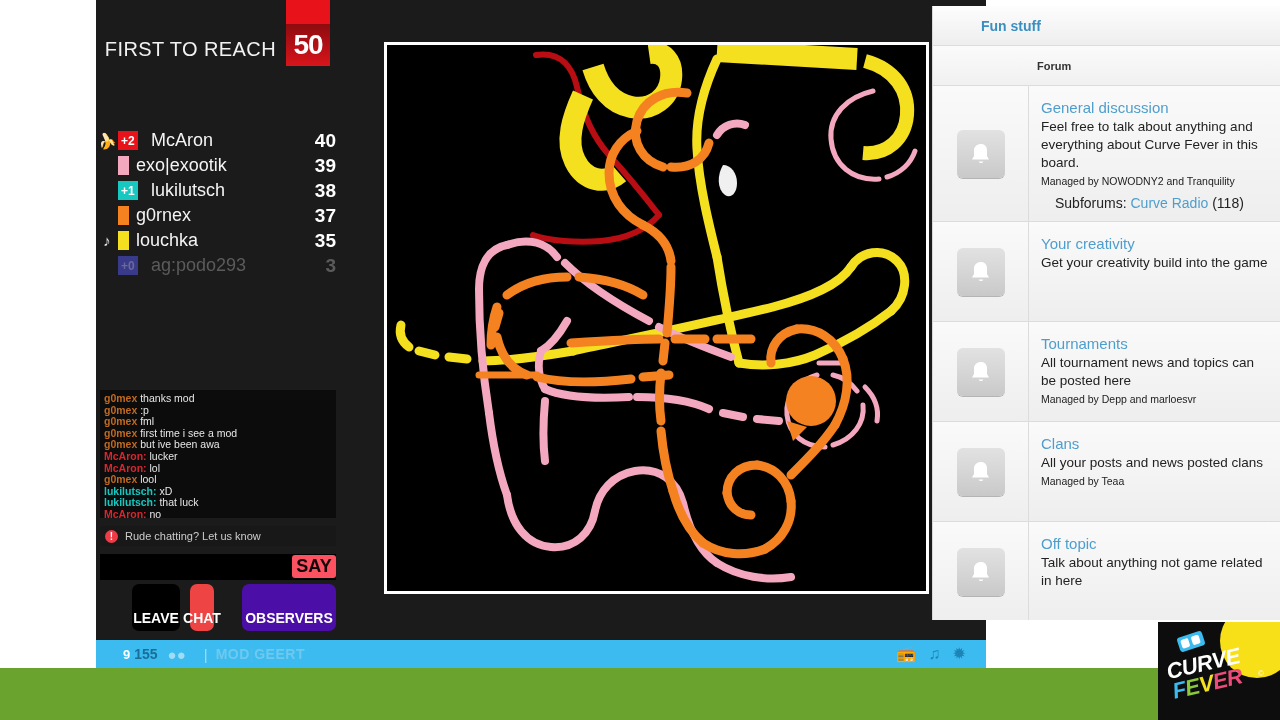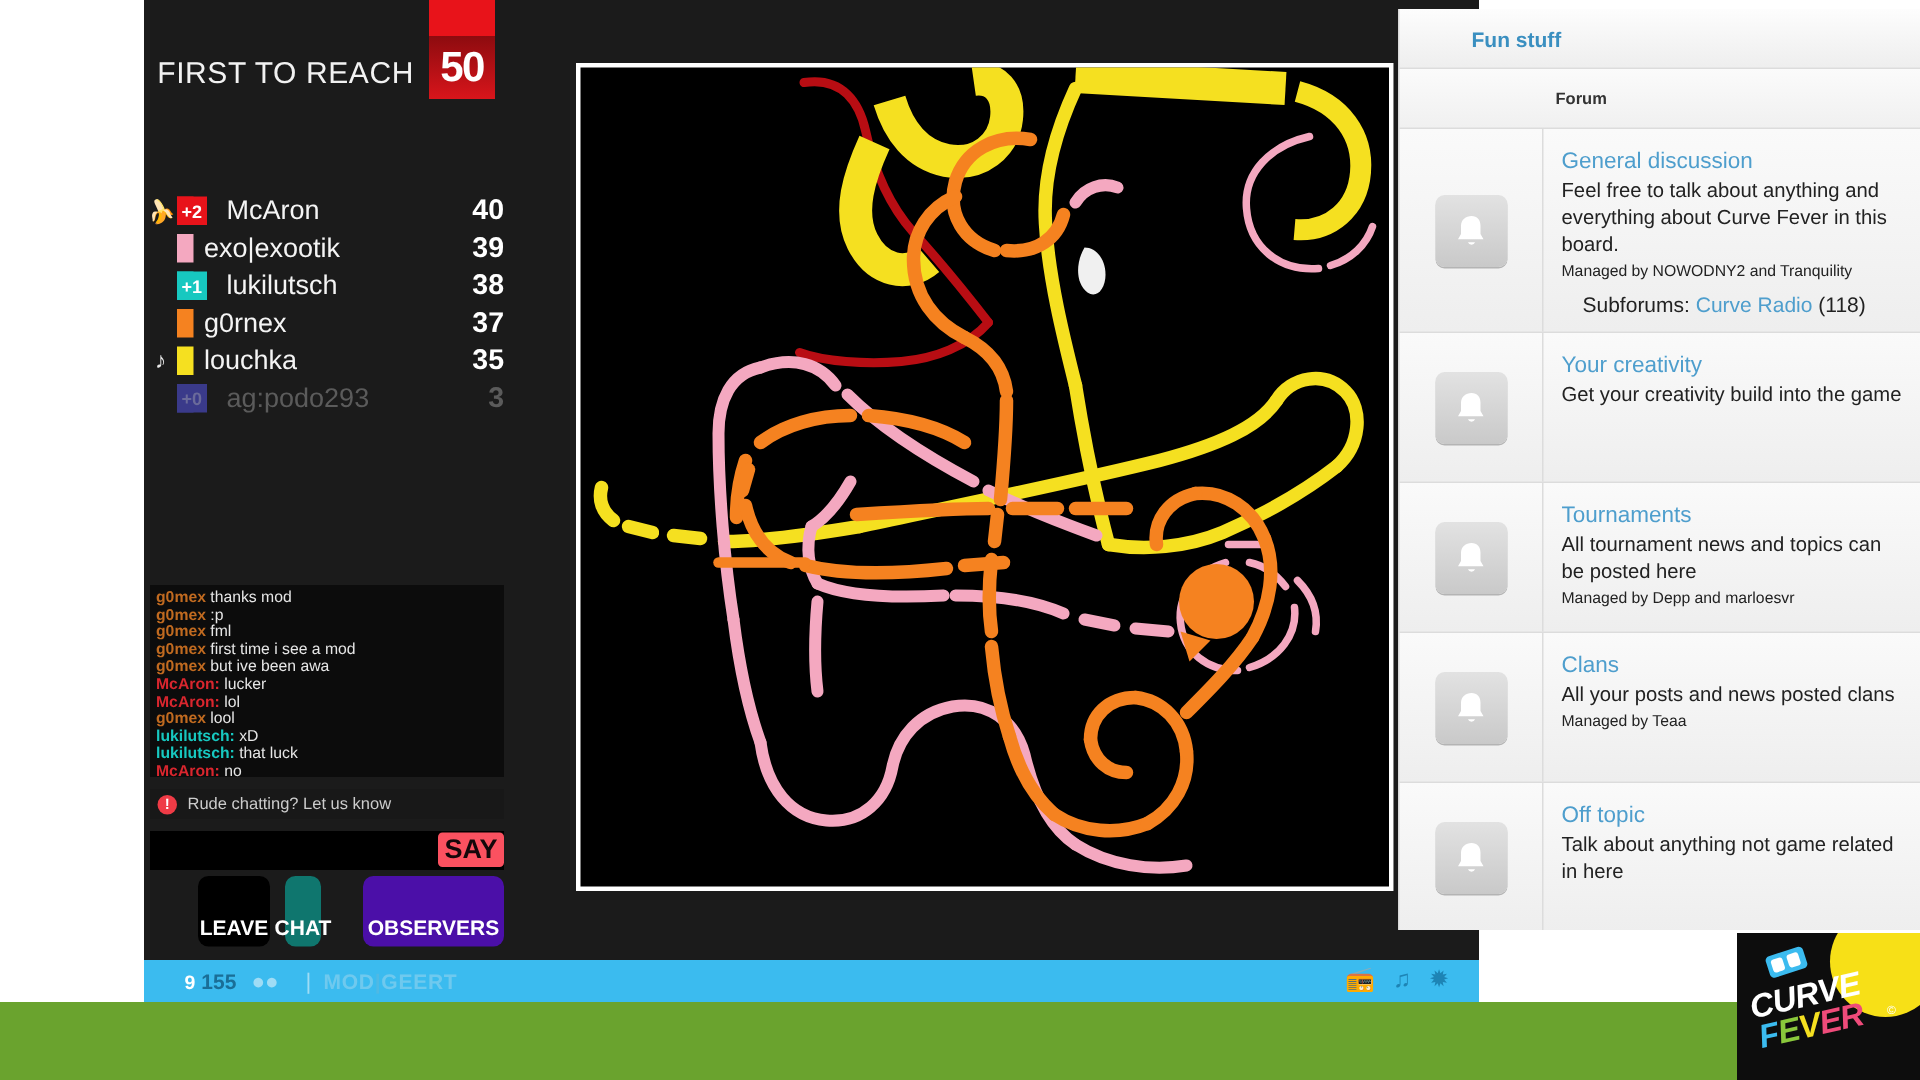--- a/index.html
+++ b/index.html
@@ -55,21 +55,21 @@
   #sayrow{position:absolute;left:4px;top:554px;width:236px;height:26px;background:#000;}
   #sayinput{position:absolute;left:0;top:0;width:180px;height:26px;background:#000;border:0;outline:0;
      color:#fff;font-size:12px;padding:0 6px;box-sizing:border-box;font-family:"Liberation Sans",sans-serif;}
   #saybtn{position:absolute;right:0;top:1px;width:44px;height:23px;background:#fb5160;border-radius:3px;
      color:#14070a;font-size:18px;font-weight:bold;display:flex;align-items:center;justify-content:center;}
 
   .bigbtn{position:absolute;top:584px;height:47px;border-radius:7px;color:#fff;
      font-size:14px;font-weight:bold;display:flex;align-items:flex-end;justify-content:center;
      padding-bottom:5px;box-sizing:border-box;}
   #btn-leave{left:4px;width:48px;background:#000000;margin-left:32px;}
-  #btn-chat{left:94px;width:24px;background:#0f766e;}
+  #btn-chat{left:94px;width:24px;background:#ef4444;}
   #btn-observers{left:146px;width:94px;background:#4b0fa8;}
 
   
   #board{position:absolute;left:288px;top:42px;width:545px;height:552px;
      background:#000;border:3px solid #ffffff;box-sizing:border-box;}
   #board svg{display:block;}
 
   
   #statusbar{position:absolute;left:0;top:640px;width:890px;height:28px;background:#3bbbef;
      display:flex;align-items:center;}

